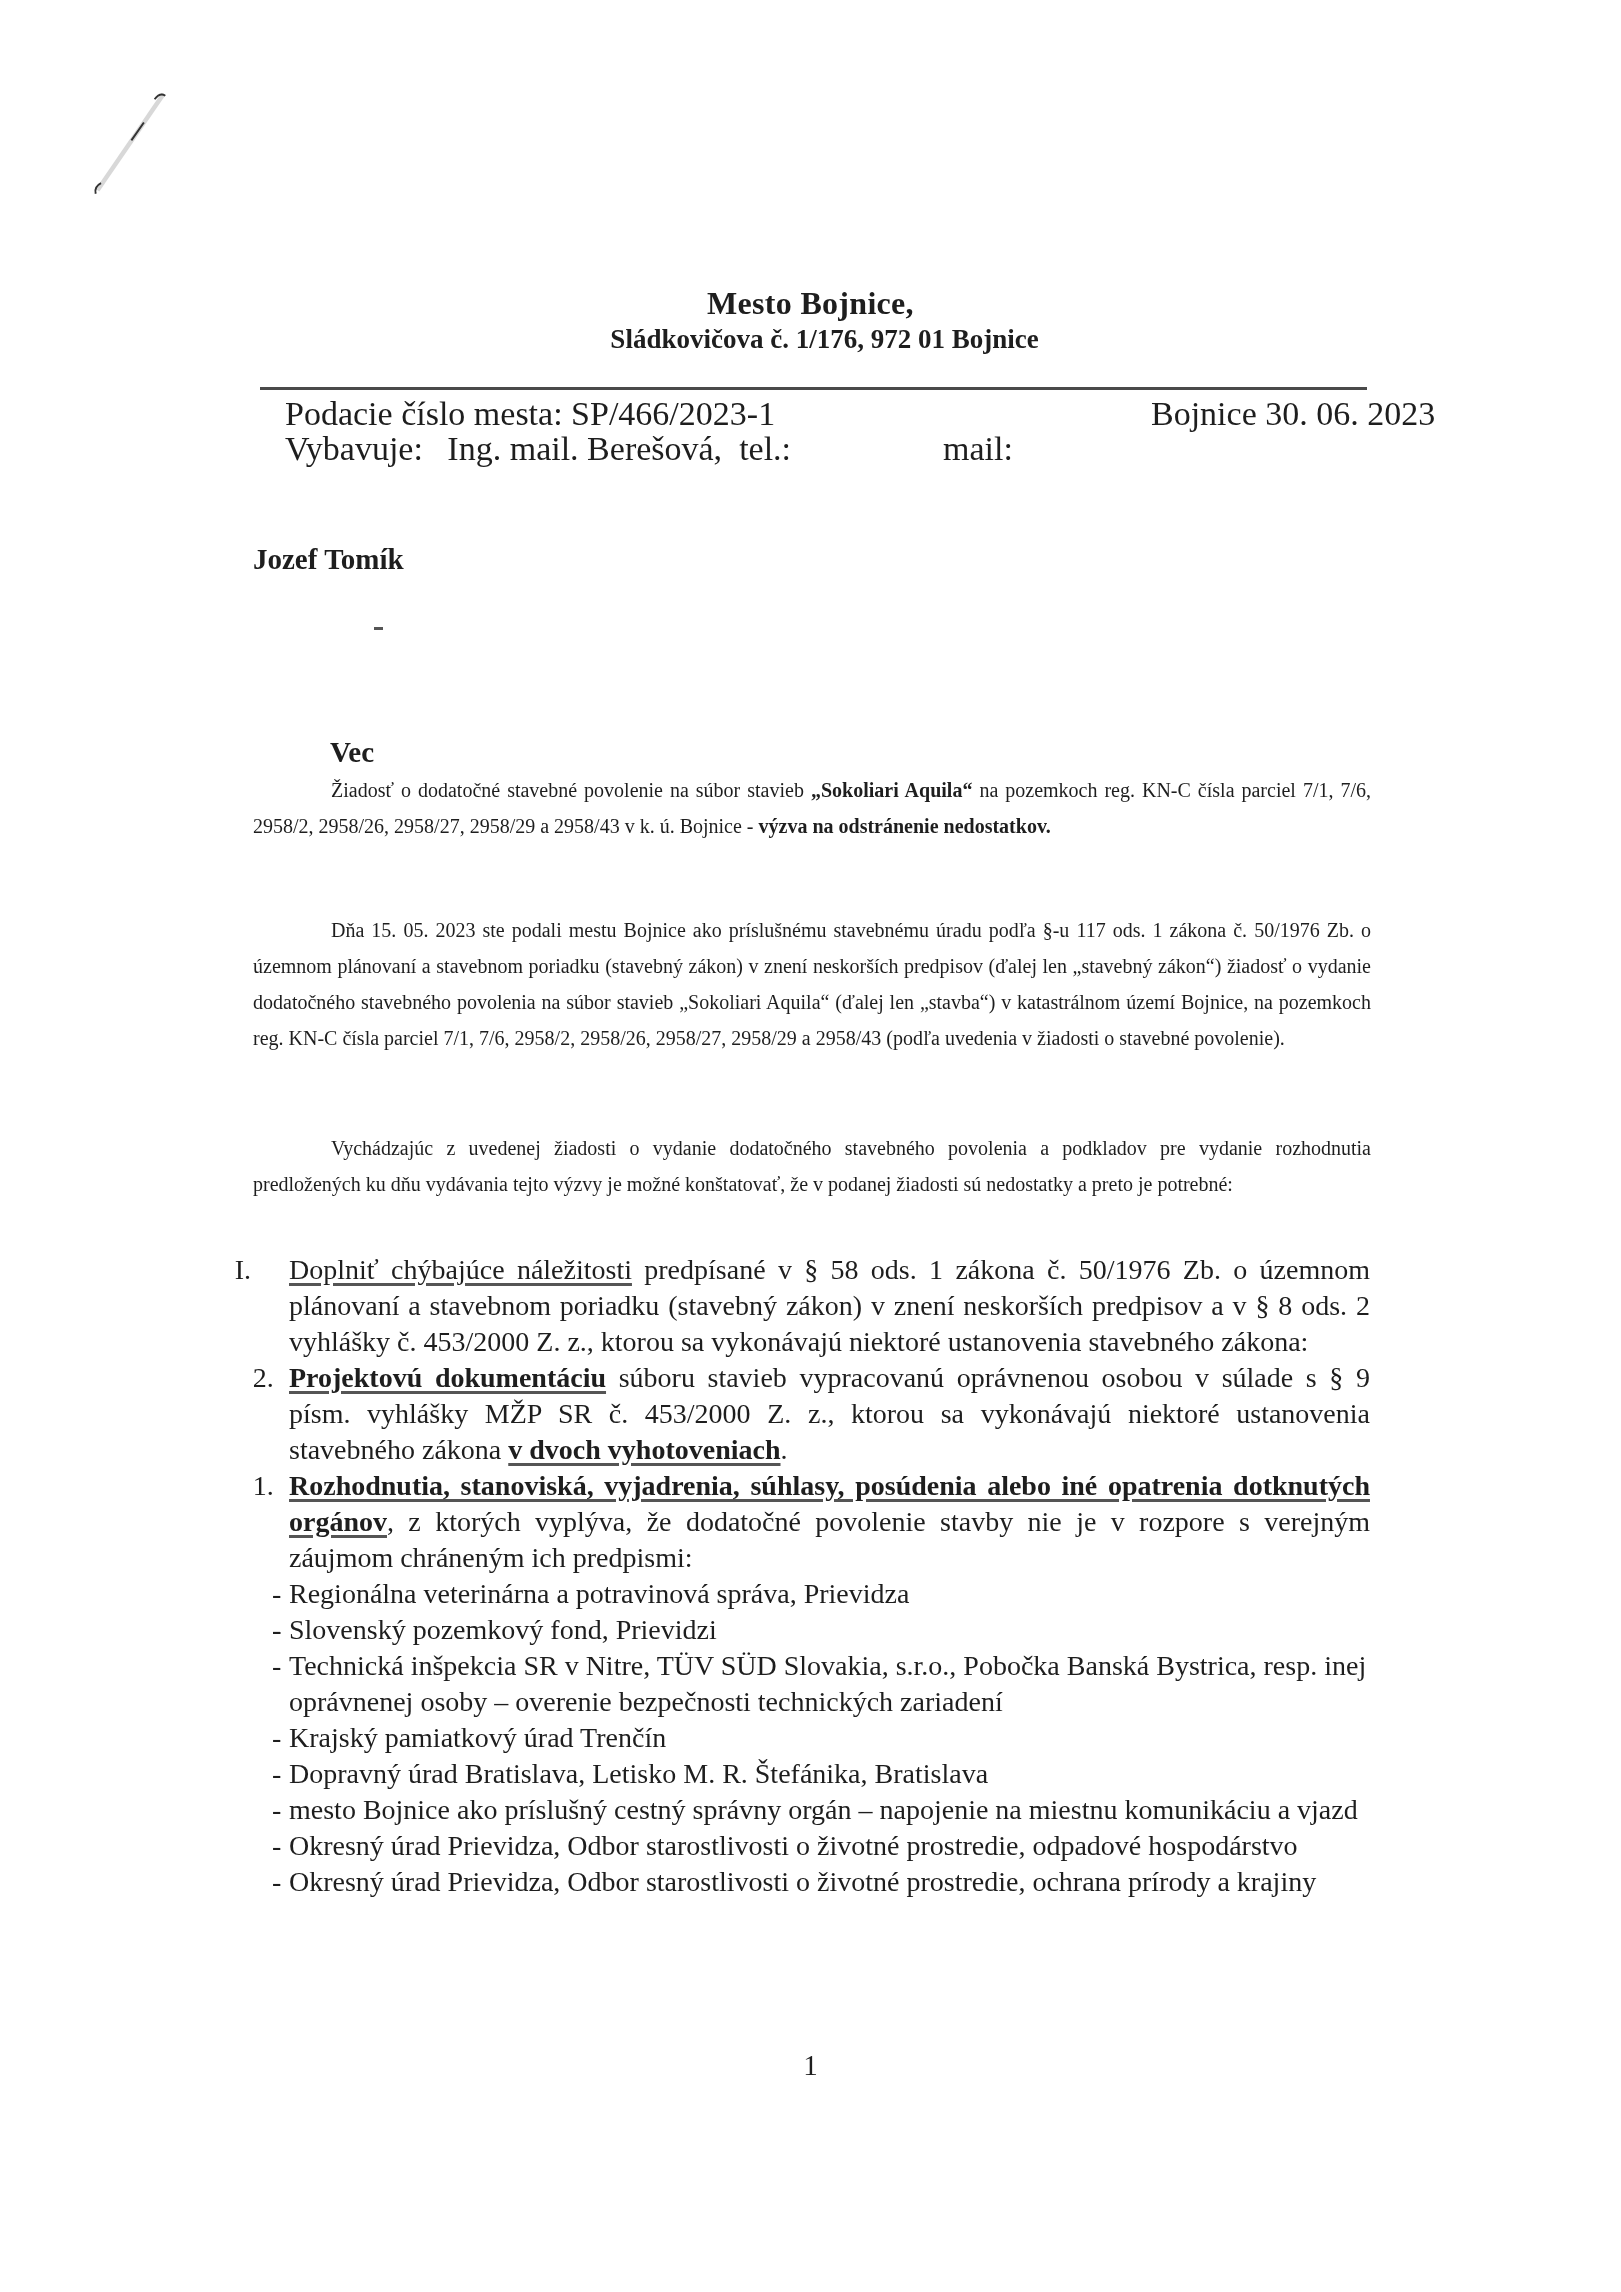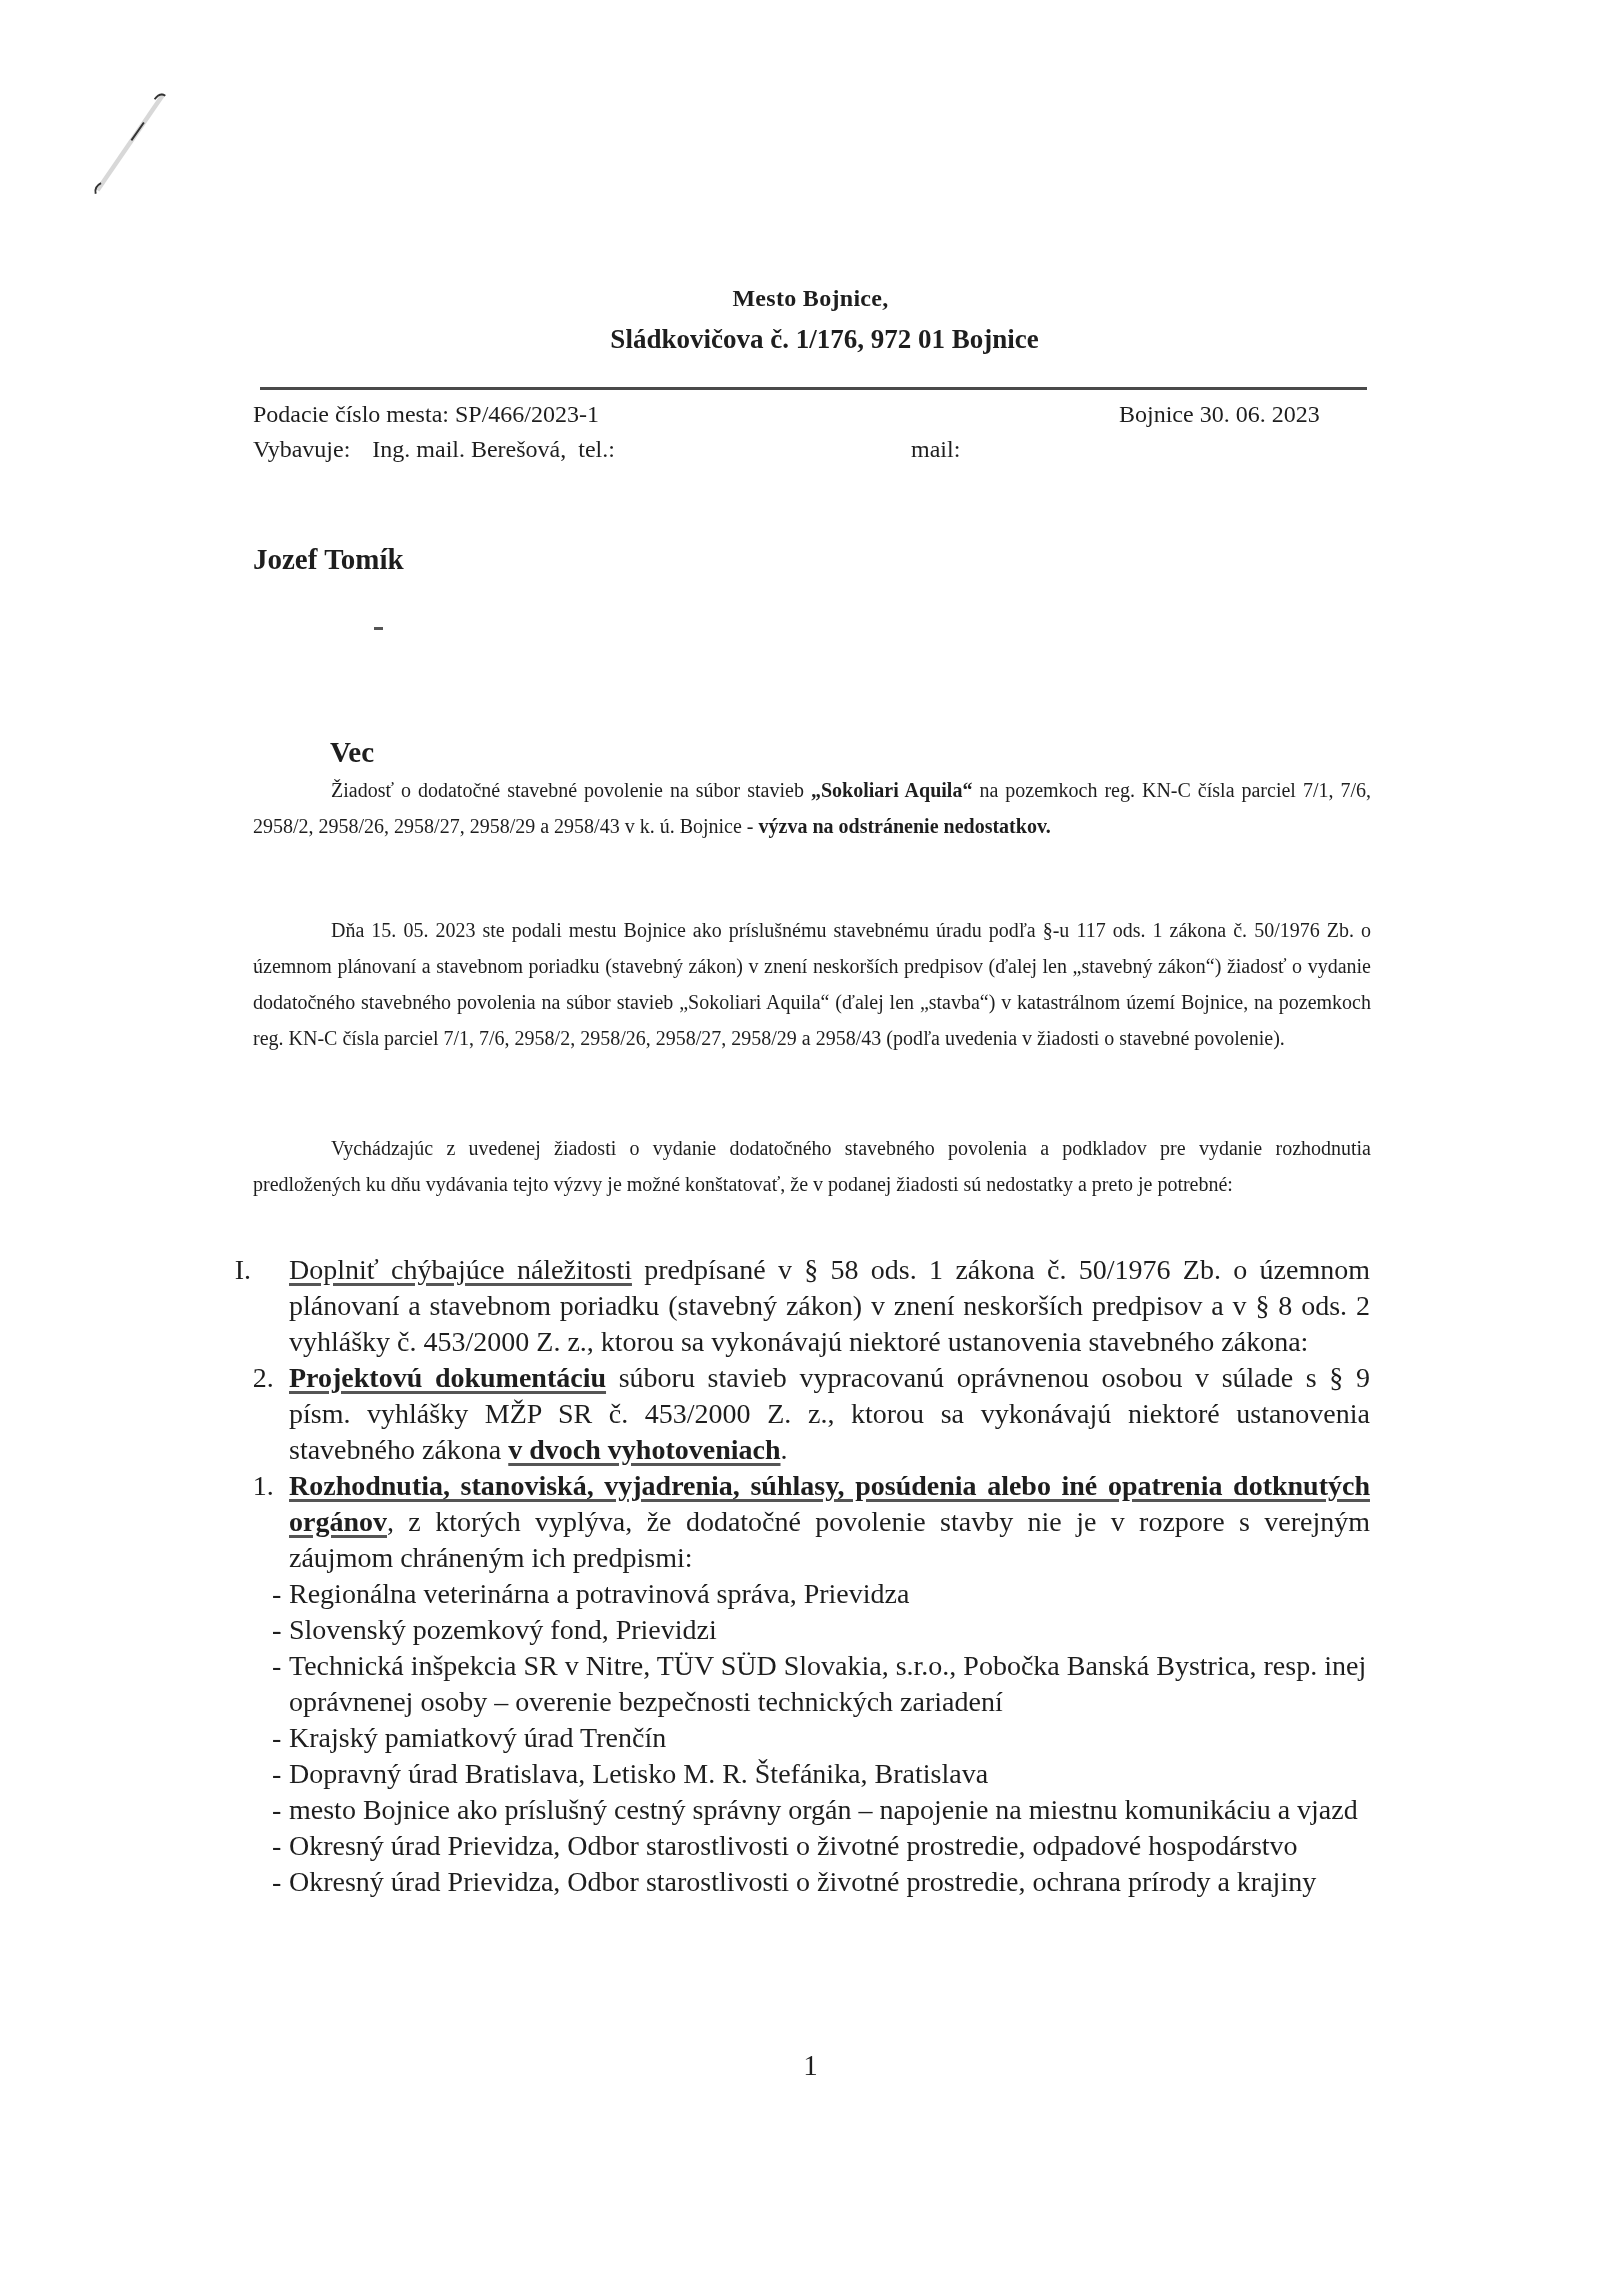--- a/index.html
+++ b/index.html
@@ -19,37 +19,37 @@
 
     
     .pencil-mark {
       left: 90px; top: 85px; width: 81px; height: 116px;
     }
 
     
     .header-title {
       left: 0; width: 1621px; top: 285px;
       text-align: center;
-      font-size: 24px; font-weight: bold;
+      font-size: 32px; font-weight: bold;
       letter-spacing: 0.3px;
       padding-left: 0;
     }
     .header-address {
       left: 0; width: 1621px; top: 324px;
       text-align: center;
       font-size: 27px; font-weight: bold;
       padding-left: 28px;
       box-sizing: border-box;
     }
     .header-rule {
       left: 260px; top: 387px; width: 1107px; height: 2.7px;
       background: #4a4a4a;
     }
     .ref-line {
-      font-size: 24px; line-height: 32px;
+      font-size: 34px; line-height: 32px; margin-left: 32px;
     }
     .ref-number { left: 253px; top: 398px; }
     .ref-date { left: 1119px; top: 398px; }
     .ref-handler { left: 253px; top: 433px; }
     .ref-mail { left: 911px; top: 433px; }
     .ref-handler .sp { display: inline-block; width: 16px; }
 
     .recipient {
       left: 253px; top: 543px;
       font-size: 29px; font-weight: bold;

